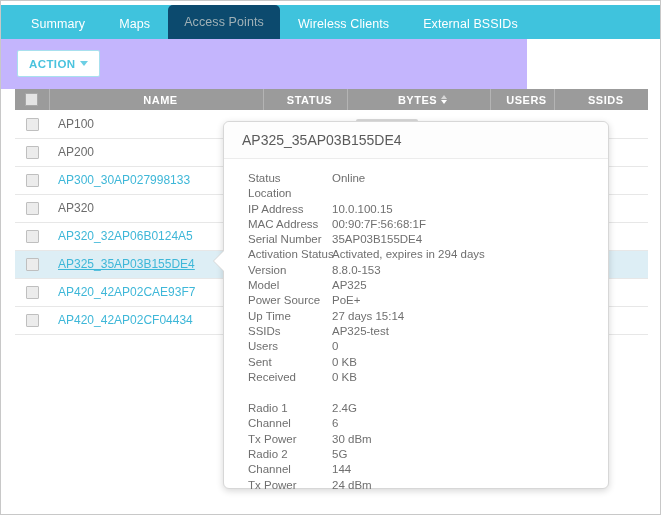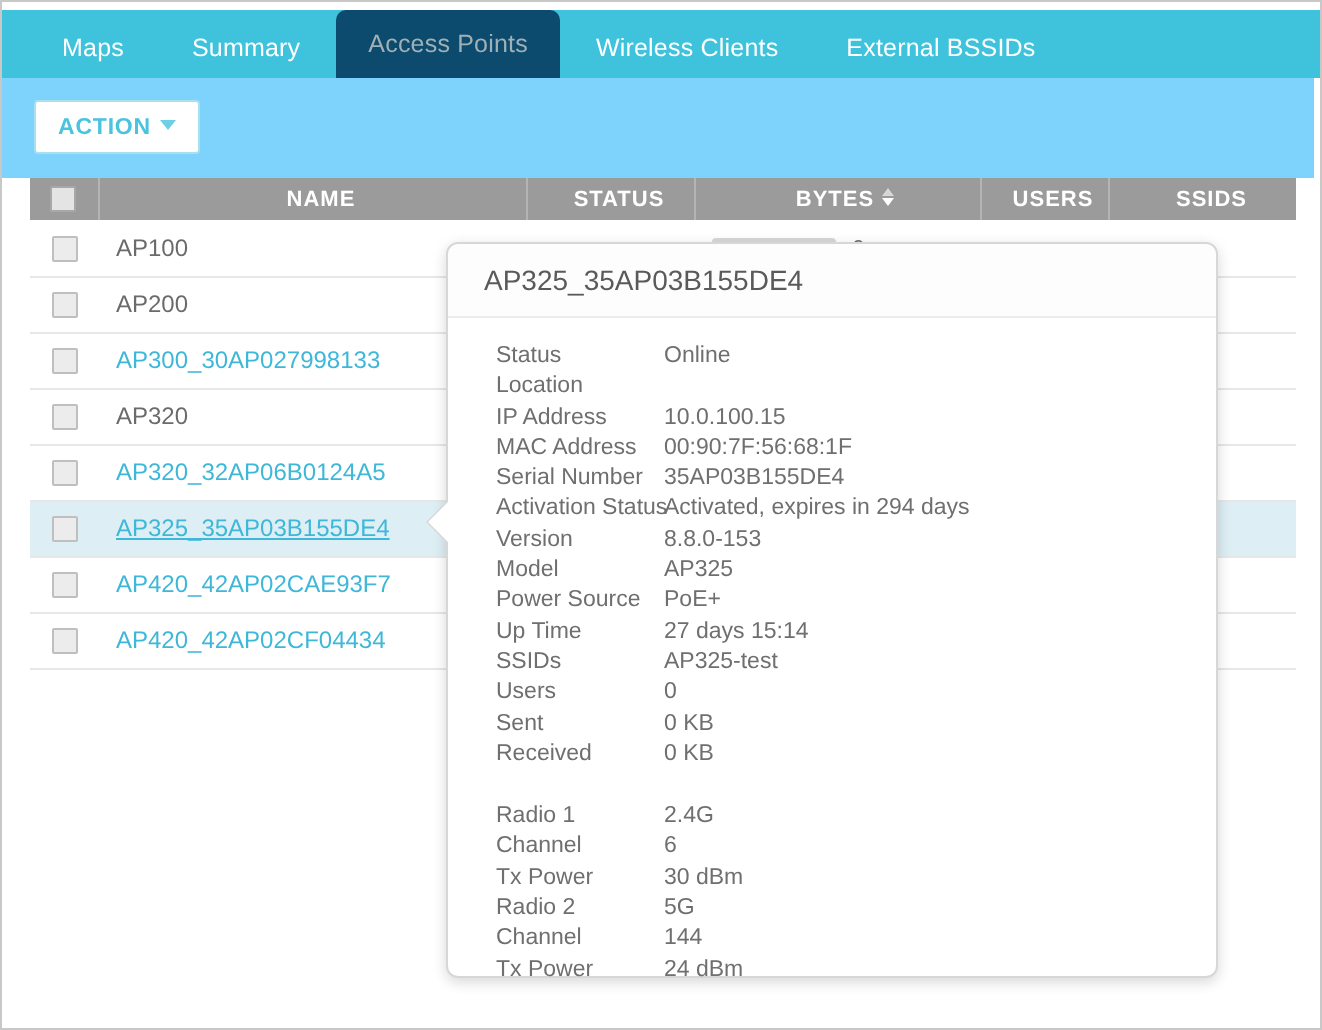--- a/index.html
+++ b/index.html
@@ -63,23 +63,23 @@
     height: 34px;
     line-height: 34px;
     border-radius: 5px 5px 0 0;
     box-shadow: 0 0 0 1px rgba(255,255,255,0.0);
   }
 
   
   .toolbar {
     position: absolute;
     left: 0; top: 38px;
-    width: 656px;
+    width: 526px;
     height: 50px;
-    background: #7dd3fc;
+    background: #c4b5fd;
   }
   .action-btn {
     position: absolute;
     left: 16px;
     top: 11px;
     height: 27px;
     line-height: 27px;
     padding: 0 11px;
     border: 1px solid #a8e0ee;
     background: #ffffff;
@@ -295,22 +295,22 @@
     white-space: nowrap;
   }
   .kv-gap { height: 16px; }
 </style>
 </head>
 <body>
 
 <div id="app">
 
   <div class="tabbar">
+      <div class="tab">Summary</div>
       <div class="tab">Maps</div>
-      <div class="tab">Summary</div>
       <div class="tab active">Access Points</div>
       <div class="tab">Wireless Clients</div>
       <div class="tab">External BSSIDs</div>
     </div>
 
   <div class="toolbar">
     <div class="action-btn">
       <span>ACTION</span><span class="caret-down"></span>
     </div>
   </div>

